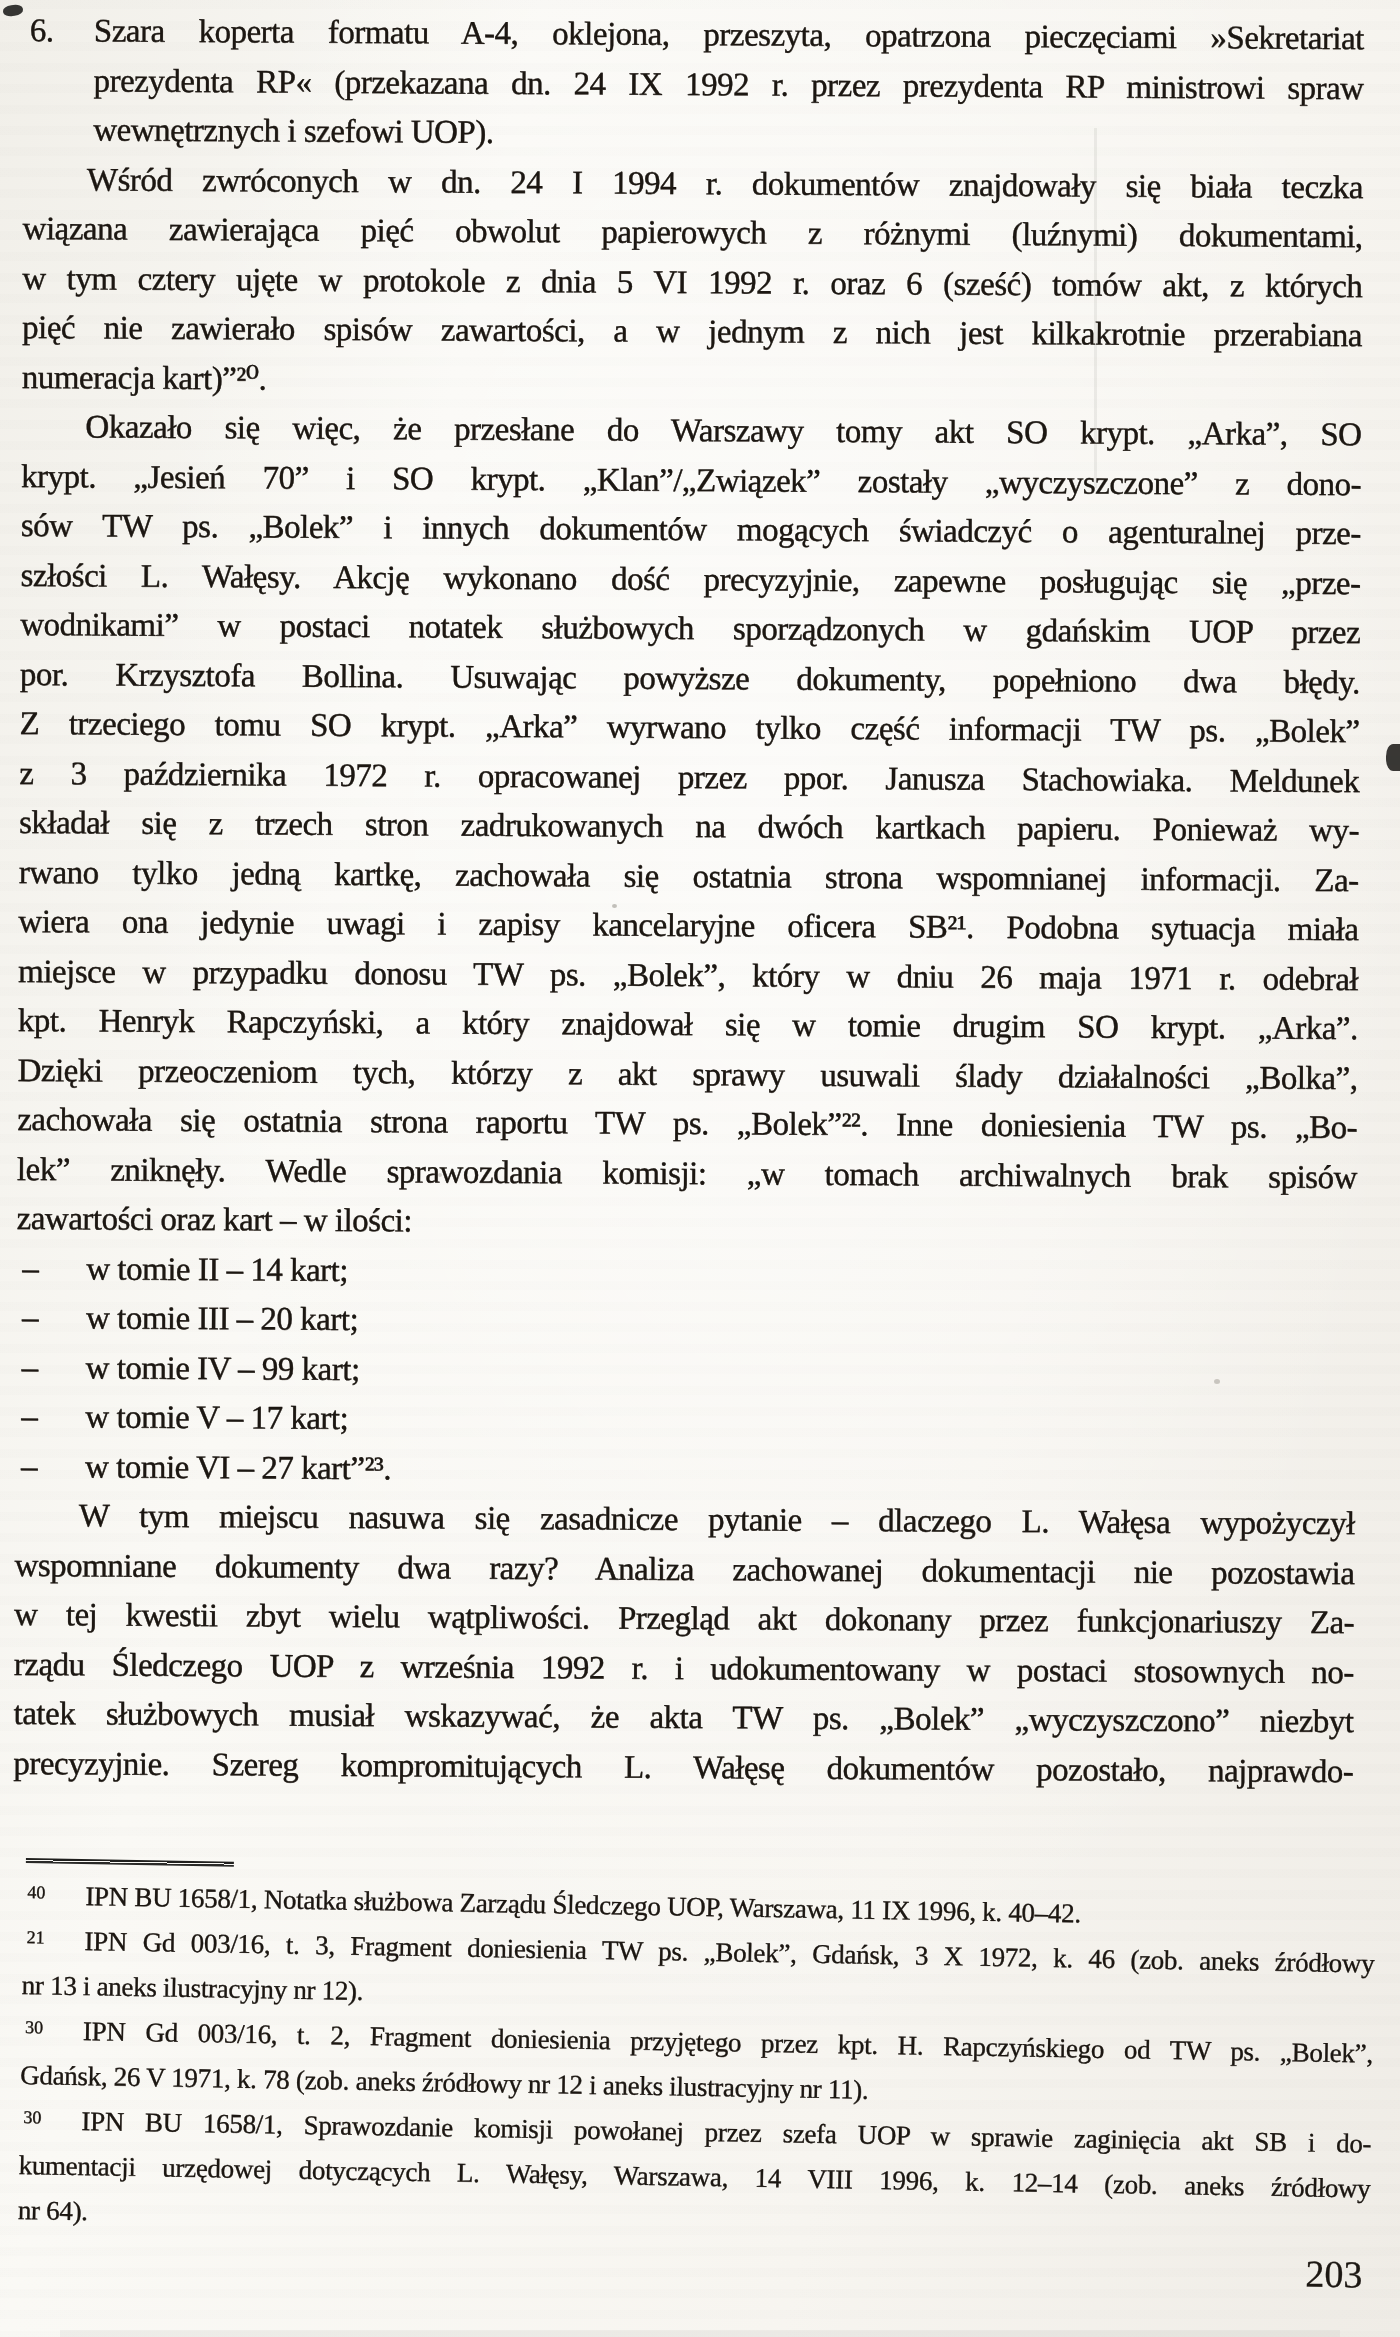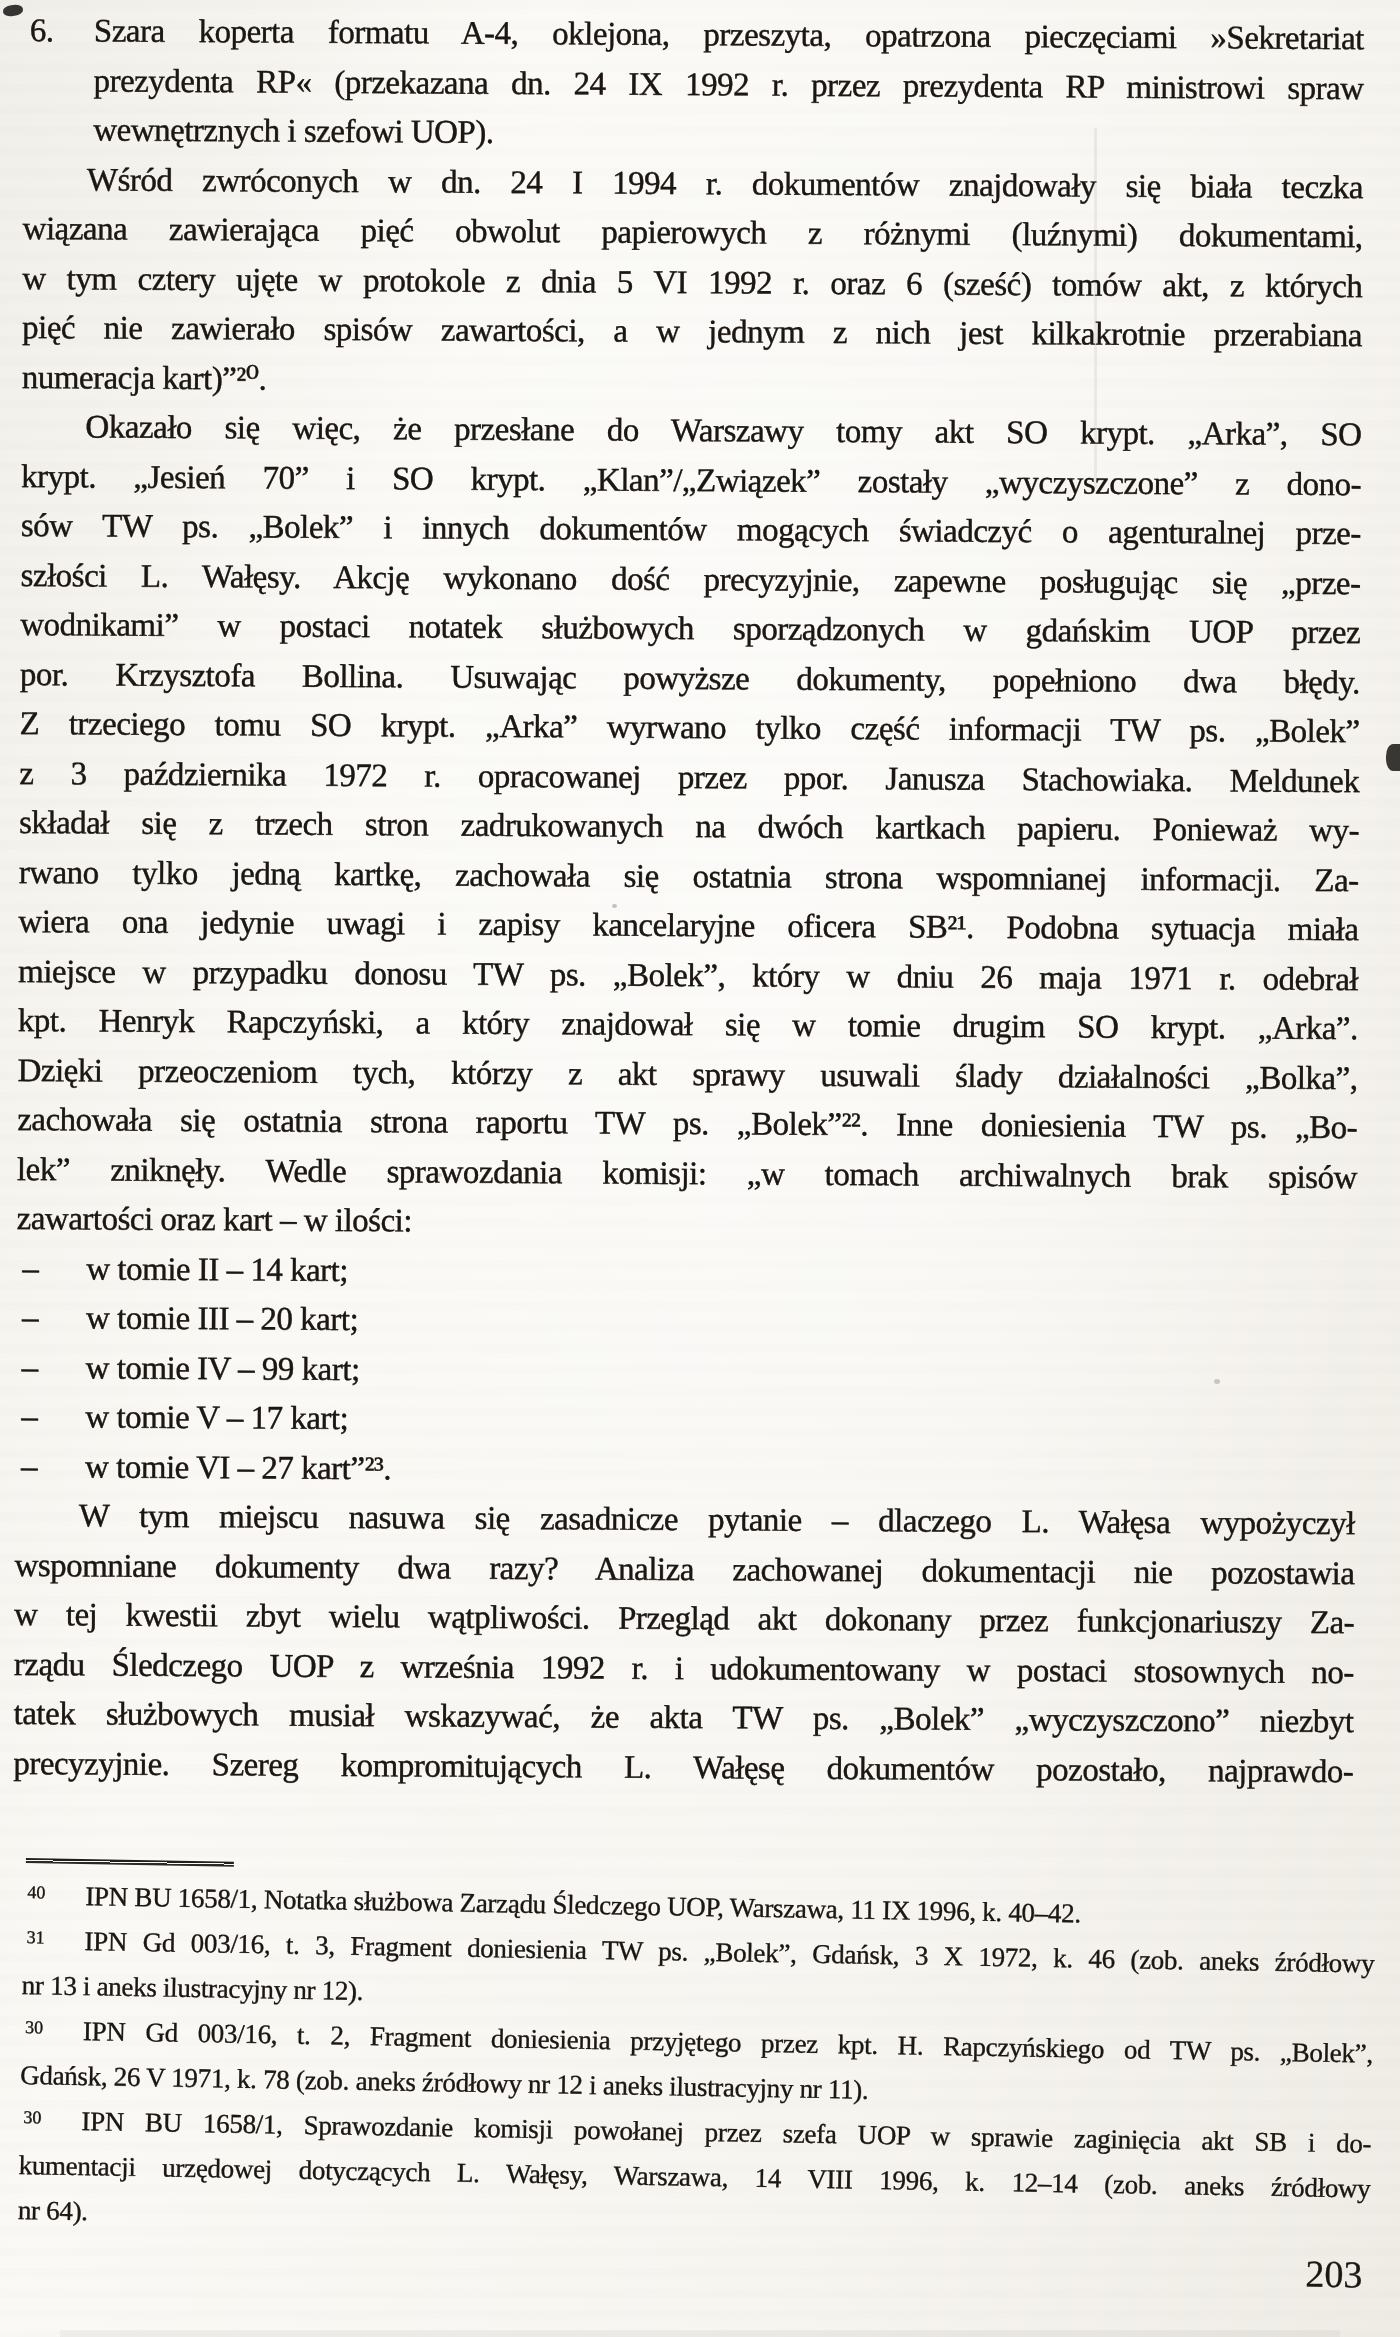--- a/index.html
+++ b/index.html
@@ -150,21 +150,21 @@
 
       <div class="m-line"><span class="marker"></span><span class="txt">precyzyjnie. Szereg kompromitujących L. Wałęsę dokumentów pozostało, najprawdo-</span></div>
     </div>
 
   <div class="fn-block">
     <div class="fn-rule"></div>
     <div class="fn-lines">
 
         <div class="fn-line first end"><span class="fn-sup">40</span><span class="txt">IPN BU 1658/1, Notatka służbowa Zarządu Śledczego UOP, Warszawa, 11 IX 1996, k. 40–42.</span></div>
 
-        <div class="fn-line first"><span class="fn-sup">31</span><span class="txt">IPN Gd 003/16, t. 3, Fragment doniesienia TW ps. „Bolek”, Gdańsk, 3 X 1972, k. 46 (zob. aneks źródłowy</span></div>
+        <div class="fn-line first"><span class="fn-sup">21</span><span class="txt">IPN Gd 003/16, t. 3, Fragment doniesienia TW ps. „Bolek”, Gdańsk, 3 X 1972, k. 46 (zob. aneks źródłowy</span></div>
 
         <div class="fn-line end"><span class="fn-sup"></span><span class="txt">nr 13 i aneks ilustracyjny nr 12).</span></div>
 
         <div class="fn-line first"><span class="fn-sup">30</span><span class="txt">IPN Gd 003/16, t. 2, Fragment doniesienia przyjętego przez kpt. H. Rapczyńskiego od TW ps. „Bolek”,</span></div>
 
         <div class="fn-line end"><span class="fn-sup"></span><span class="txt">Gdańsk, 26 V 1971, k. 78 (zob. aneks źródłowy nr 12 i aneks ilustracyjny nr 11).</span></div>
 
         <div class="fn-line first"><span class="fn-sup">30</span><span class="txt">IPN BU 1658/1, Sprawozdanie komisji powołanej przez szefa UOP w sprawie zaginięcia akt SB i do-</span></div>
 
         <div class="fn-line"><span class="fn-sup"></span><span class="txt">kumentacji urzędowej dotyczących L. Wałęsy, Warszawa, 14 VIII 1996, k. 12–14 (zob. aneks źródłowy</span></div>

